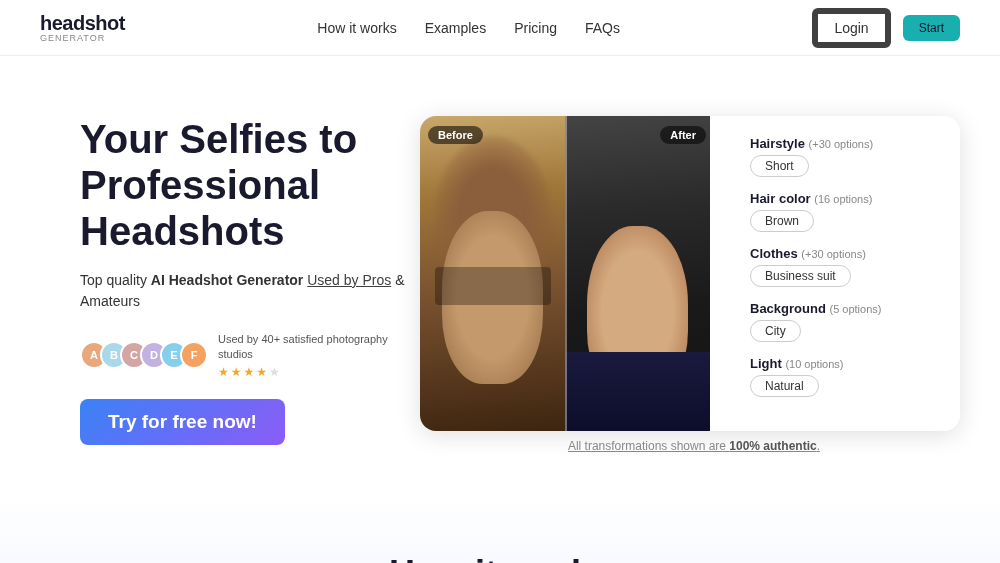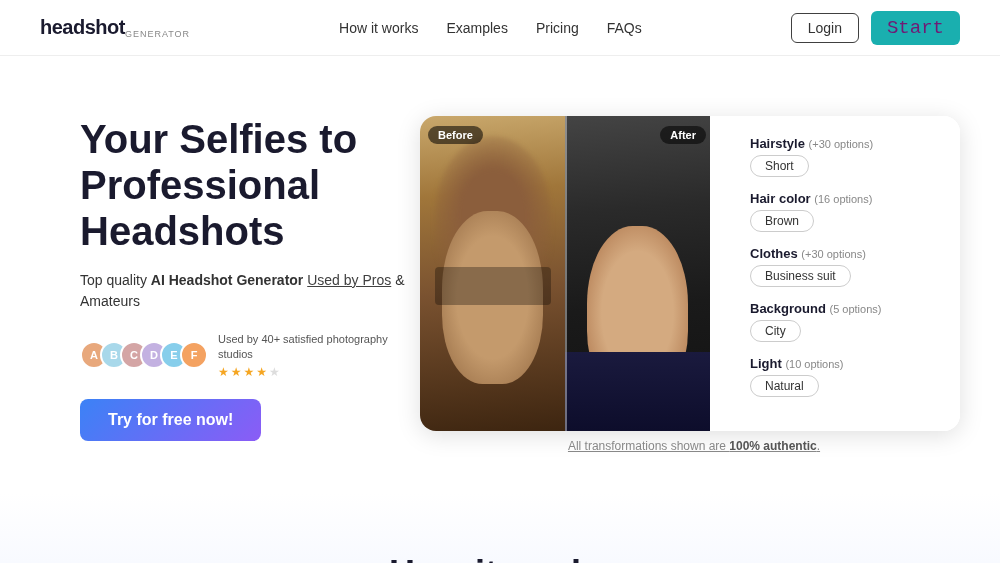--- a/index.html
+++ b/index.html
@@ -4,28 +4,28 @@
   <style>
     * { margin: 0; padding: 0; box-sizing: border-box; }
     body { font-family: -apple-system, BlinkMacSystemFont, 'Segoe UI', sans-serif; background: #fff; overflow-x: hidden; }
 
     
     nav {
       display: flex; align-items: center; justify-content: space-between;
       padding: 0 40px; height: 56px; border-bottom: 1px solid #eee; background: #fff;
       position: sticky; top: 0; z-index: 100;
     }
-    .nav-logo { display: flex; flex-direction: row; align-items: flex-end; }
+    .nav-logo { display: flex; flex-direction: column; align-items: flex-start; }
     .nav-logo .logo-text { font-size: 20px; font-weight: 700; color: #1a1a2e; letter-spacing: -0.5px; }
     .nav-logo .logo-sub { font-size: 9px; color: #888; letter-spacing: 1px; text-transform: uppercase; margin-top: -2px; }
     .nav-links { display: flex; gap: 28px; align-items: center; }
     .nav-links a { font-size: 14px; color: #333; text-decoration: none; }
     .nav-actions { display: flex; gap: 12px; align-items: center; }
-    .btn-login { font-size: 14px; color: #333; background: none; border: 1px solid #404040; padding: 6px 16px; border-radius: 6px; cursor: pointer; }
-    .btn-start { font-size: 19px; color: #701a75; background: #1aafaf; border: none; padding: 6px 16px; border-radius: 6px; cursor: pointer; font-family: Liberation Mono, monospace; }
+    .btn-login { font-size: 14px; color: #333; background: none; border: 6px solid #404040; padding: 6px 16px; border-radius: 6px; cursor: pointer; }
+    .btn-start { font-size: 12px; color: #0f172a; background: #1aafaf; border: none; padding: 6px 16px; border-radius: 6px; cursor: pointer; }
 
     
     .hero {
       display: flex; align-items: flex-start; justify-content: space-between;
       padding: 60px 40px 40px 80px; max-width: 1000px; margin: 0 auto; position: relative;
     }
     .hero-left { max-width: 360px; }
     .hero-title { font-size: 40px; font-weight: 800; color: #1a1a2e; line-height: 1.15; margin-bottom: 16px; }
     .hero-subtitle { font-size: 14px; color: #333; line-height: 1.5; margin-bottom: 20px; }
     .hero-subtitle strong { font-weight: 700; }
@@ -43,21 +43,21 @@
     .avatar-3 { background: #d4a5a5; }
     .avatar-4 { background: #c3b1e1; }
     .avatar-5 { background: #87ceeb; }
     .avatar-6 { background: #f4a261; }
     .proof-text { font-size: 11px; color: #555; line-height: 1.4; }
     .stars { display: flex; gap: 2px; margin-top: 2px; }
     .star { color: #f5a623; font-size: 12px; }
     .star-empty { color: #ddd; font-size: 12px; }
     .btn-cta {
       display: inline-block; padding: 12px 28px; border-radius: 8px;
-      font-size: 16px; font-weight: 600; color: #fff;
+      font-size: 19px; font-weight: 600; color: #fff;
       background: linear-gradient(135deg, #3b82f6 0%, #8b5cf6 100%);
       border: none; cursor: pointer; text-decoration: none;
     }
 
     
     .options-panel {
       padding: 20px 20px; display: flex; flex-direction: column; gap: 14px;
       width: 230px; background: #fff; border-radius: 0 12px 12px 0; margin-left: 20px;
     }
     .option-group { }

